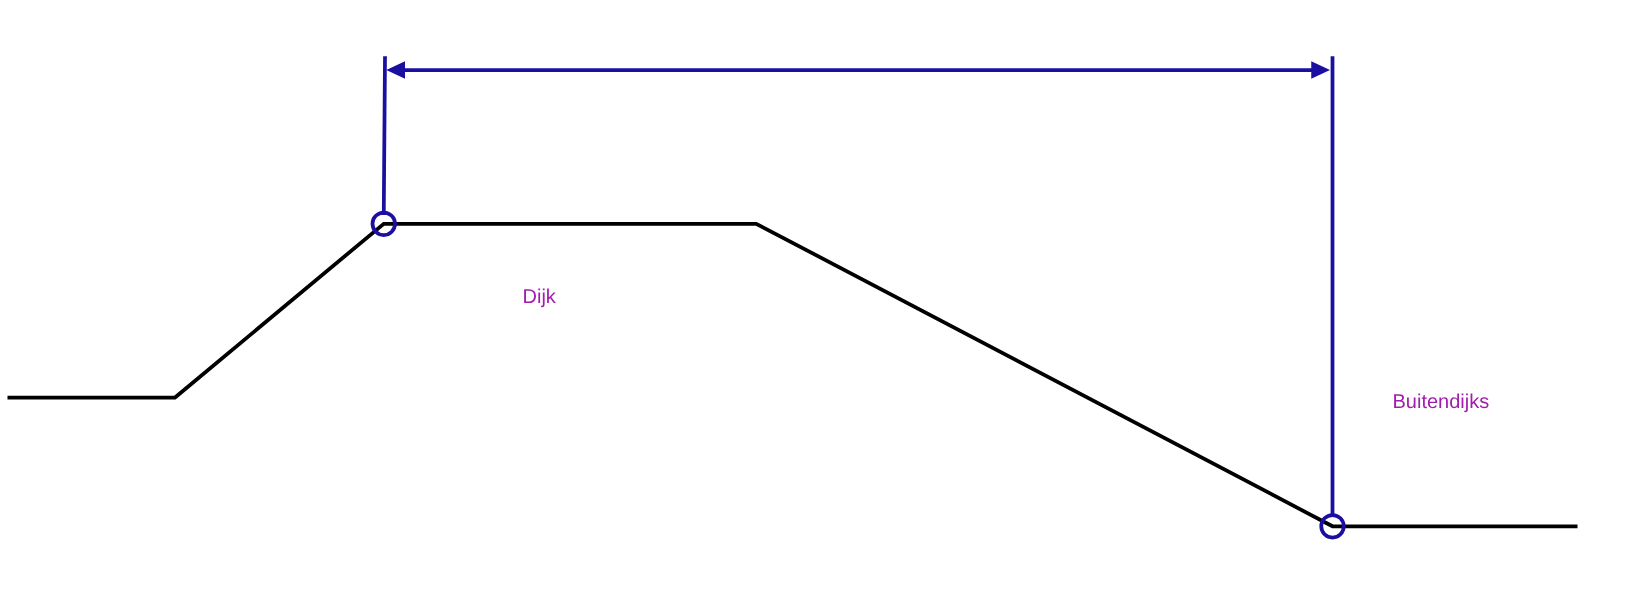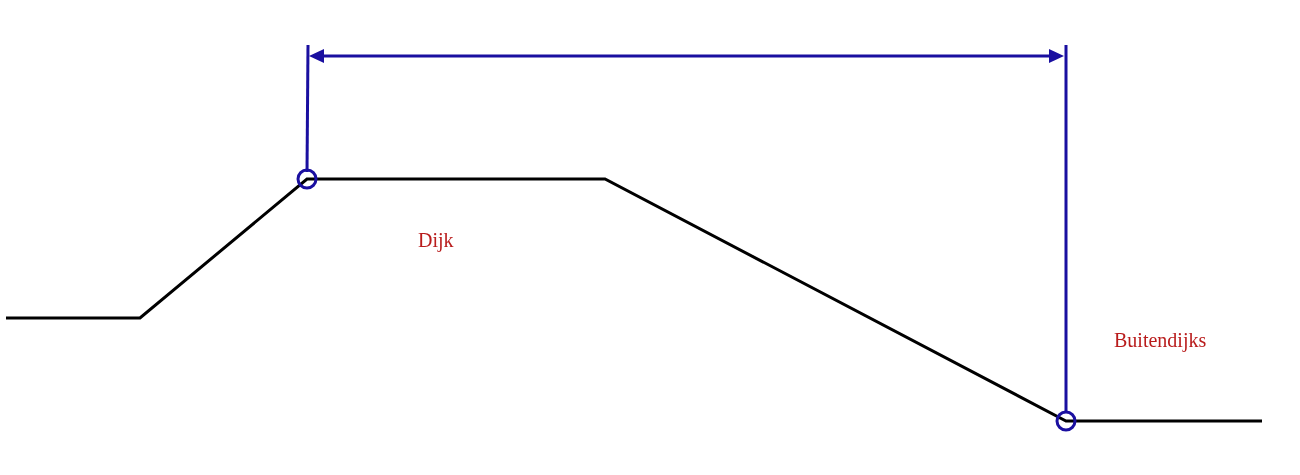--- a/index.html
+++ b/index.html
@@ -15,28 +15,28 @@
     }
     #diagram {
       position: absolute;
       left: 0;
       top: 0;
       width: 1300px;
       height: 475px;
     }
     .label {
       position: absolute;
-      font-family: Liberation Serif, serif;
-      font-size: 20px;
-      color: #b91c1c;
+      font-family: Liberation Sans, sans-serif;
+      font-size: 16px;
+      color: #a21caf;
       line-height: 1;
       white-space: nowrap;
     }
     #label-dijk { left: 418px; top: 230px; }
-    #label-buitendijks { left: 1114px; top: 330px; }
+    #label-buitendijks { left: 1114px; top: 314px; }
   </style>
 </head>
 <body>
 
 <svg id="diagram" width="1300" height="475" viewBox="0 0 1300 475" xmlns="http://www.w3.org/2000/svg">
 
   <polyline points="6,318 140,318 307,179 605,179 1066,421 1262,421" fill="none" stroke="#000000" stroke-width="3" stroke-linejoin="miter"></polyline>
 
   <line x1="308" y1="45" x2="307" y2="172" stroke="#1a0fa0" stroke-width="3"></line>
   <line x1="1066" y1="45" x2="1066" y2="413" stroke="#1a0fa0" stroke-width="3"></line>

